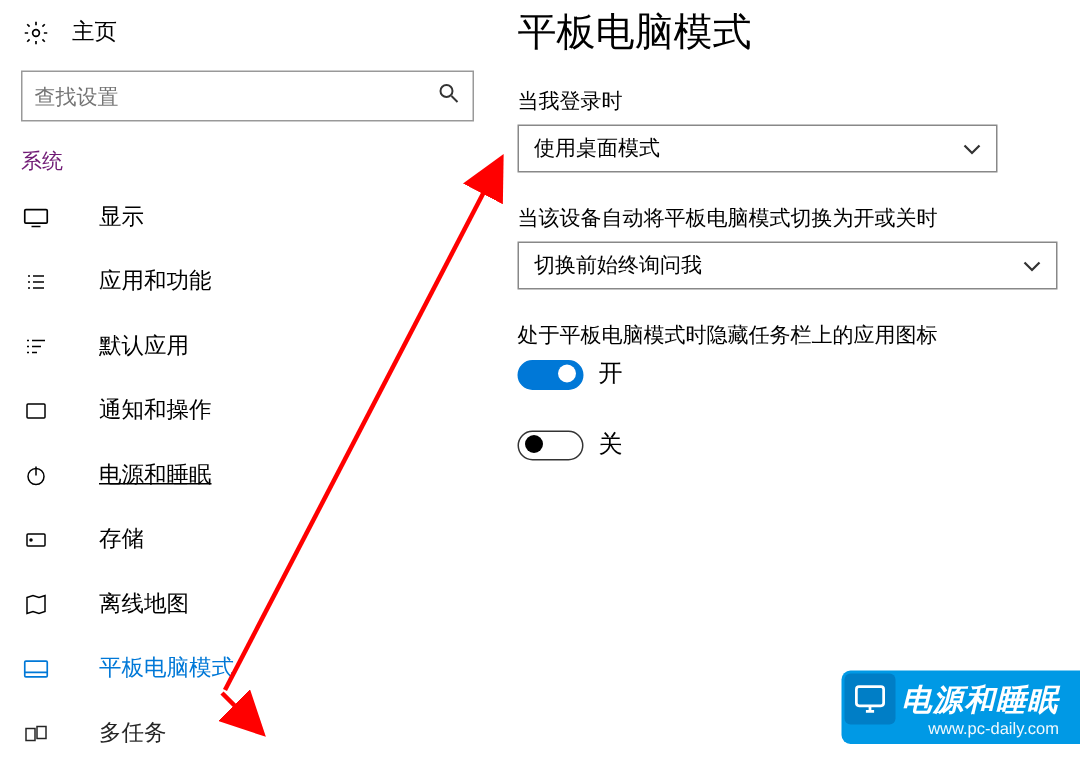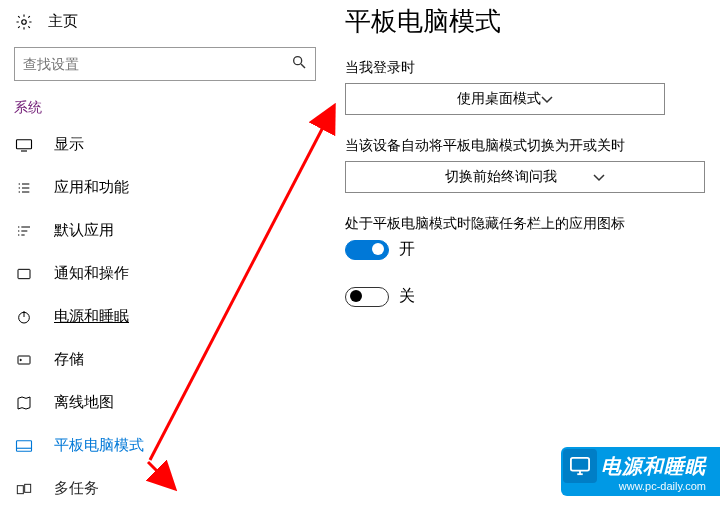--- a/index.html
+++ b/index.html
@@ -3,29 +3,29 @@
 <meta charset="utf-8">
 <style>
   * { margin:0; padding:0; box-sizing:border-box; font-family:"Microsoft YaHei","Segoe UI",sans-serif; }
   body { width:720px; height:506px; background:#fff; color:#000; position:relative; overflow:hidden; }
   .sidebar { position:absolute; left:0; top:0; width:330px; height:100%; padding:6px 0 4px 0; }
   .home-row { display:flex; align-items:center; gap:14px; padding:6px 14px; font-size:15px; }
   .search-wrap { margin:10px 14px 18px 14px; border:1px solid #999; height:34px; display:flex; align-items:center; padding:0 8px; }
   .search-wrap input { border:none; outline:none; flex:1; font-size:14px; }
   .group-label { font-size:14px; color:#701a75; padding:0 14px 6px 14px; }
   .nav { display:flex; flex-direction:column; }
-  .nav-item { display:flex; align-items:center; gap:20px; padding:12px 14px; font-size:15px; cursor:pointer; }
+  .nav-item { display:flex; align-items:center; gap:32px; padding:12px 14px; font-size:15px; cursor:pointer; }
   .nav-item.selected .nav-label { color:#0078d7; }
   .nav-item.selected .nav-icon svg { stroke:#0078d7; fill:none; }
   .nav-icon { width:20px; display:flex; justify-content:center; }
   .nav-icon svg { stroke:#000; fill:none; stroke-width:1.5; }
   .main { position:absolute; left:345px; top:4px; right:10px; }
   .main h1 { font-weight:400; font-size:26px; margin-bottom:20px; }
   .field-label { font-size:14px; margin-bottom:6px; }
-  .select { border:1px solid #888; min-height:32px; width:320px; display:flex; align-items:center; justify-content:center; padding:4px 10px; font-size:14px; margin-bottom:22px; cursor:pointer; }
+  .select { border:1px solid #888; min-height:32px; width:320px; display:flex; align-items:center; justify-content:space-between; padding:4px 10px; font-size:14px; margin-bottom:22px; cursor:pointer; }
   .select.wide { width:360px;gap:36px; }
   .chev { width:12px; }
   .toggle-row { display:flex; align-items:center; gap:10px; margin-top:4px; margin-bottom:26px; }
   .toggle { width:44px; height:20px; border-radius:10px; border:1px solid #333; position:relative; cursor:pointer; }
   .toggle .knob { position:absolute; top:2px; width:12px; height:12px; border-radius:50%; background:#000; }
   .toggle.on { background:#0078d7; border-color:#0078d7; }
   .toggle.on .knob { background:#fff; right:4px; }
   .toggle.off .knob { left:4px; }
   .arrow-svg { position:absolute; left:0; top:0; pointer-events:none; }
   .watermark { position:absolute; right:0; bottom:10px; background:#0099e5; color:#fff; border-radius:6px 0 0 6px; padding:6px 14px 4px 40px; font-family:Arial,sans-serif; }

